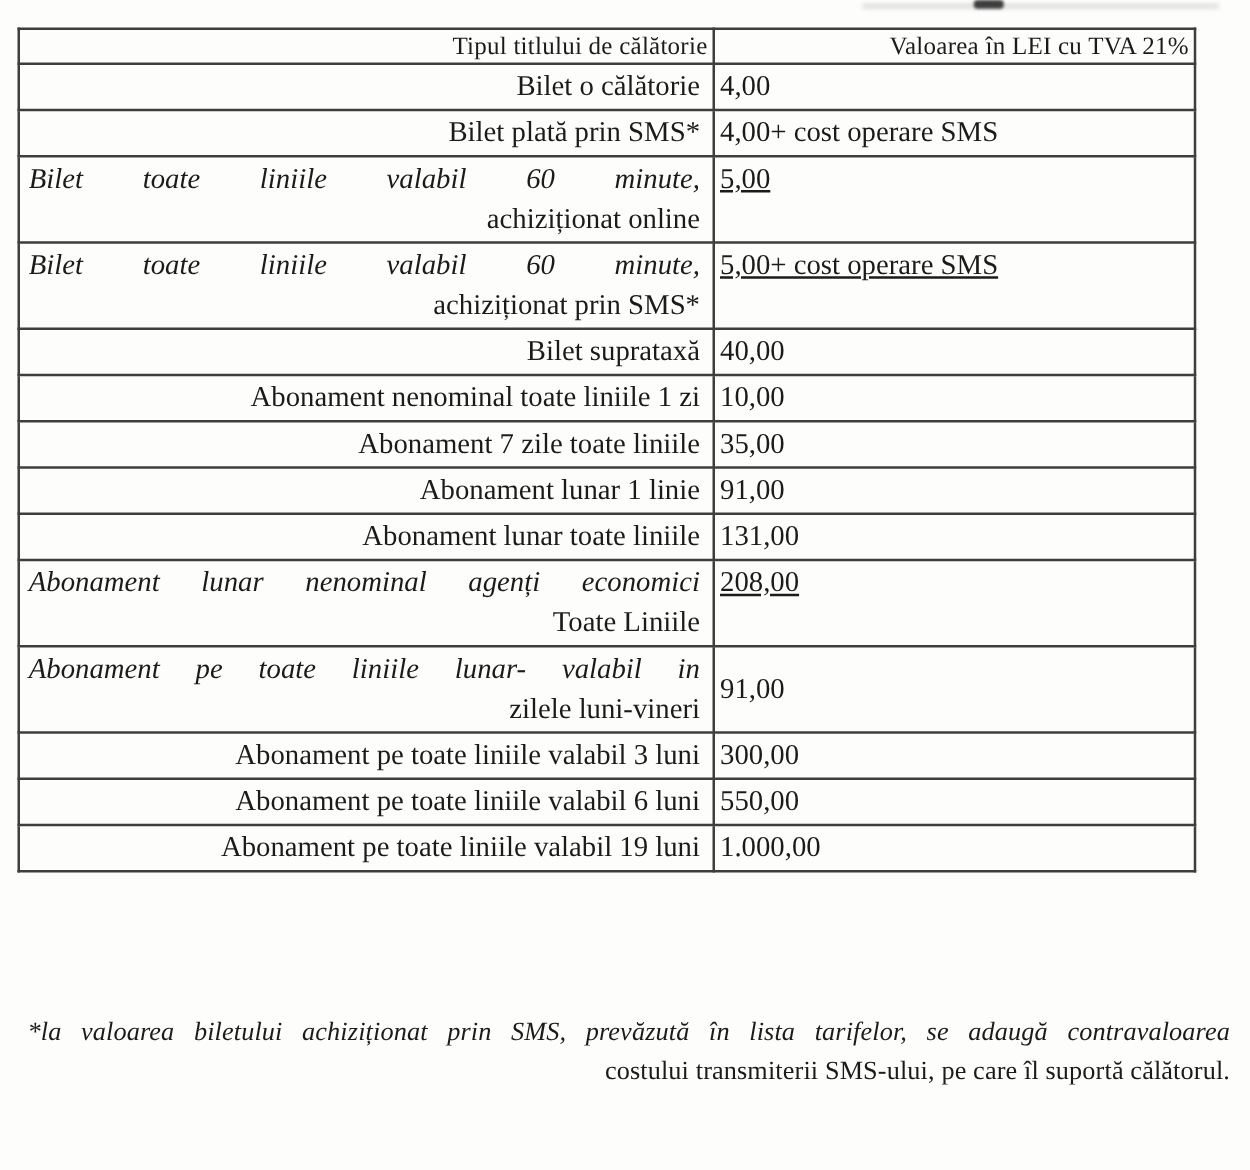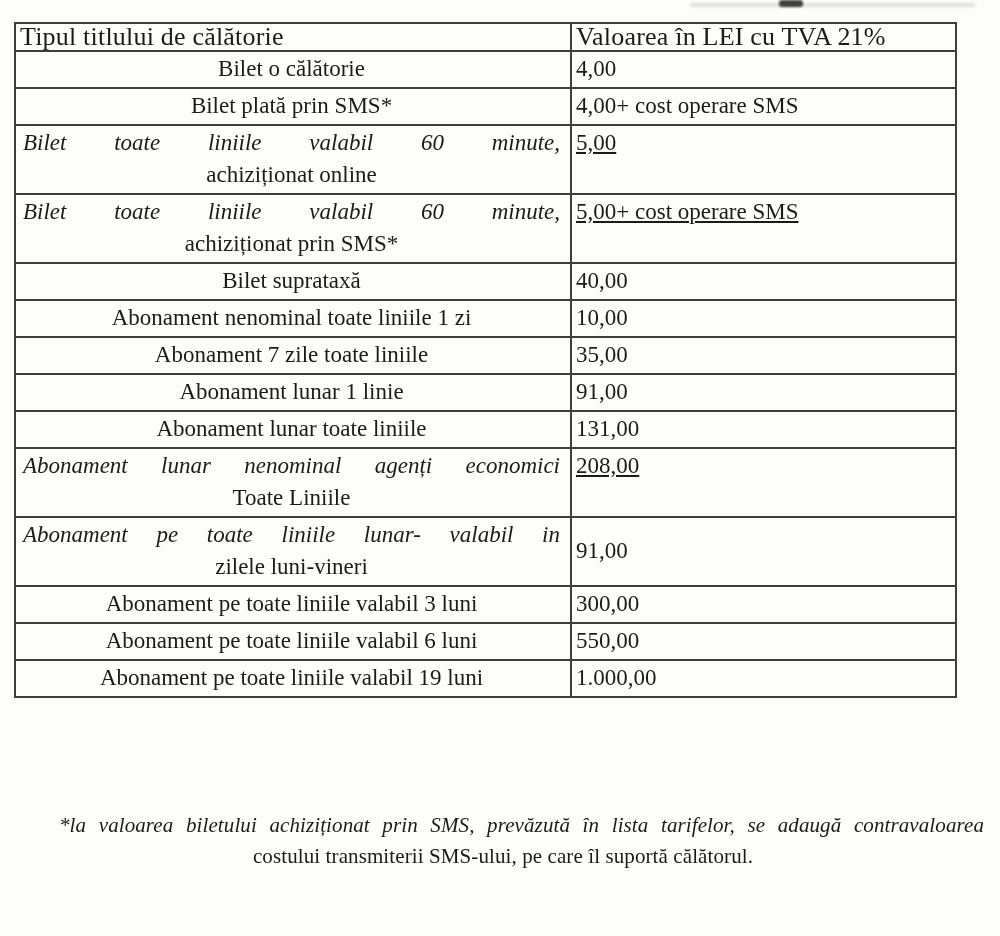--- a/index.html
+++ b/index.html
@@ -33,48 +33,48 @@
     width: 941px;
     border-collapse: collapse;
     table-layout: fixed;
   }
   col.col-type  { width: 556px; }
   col.col-value { width: 385px; }
 
   th, td { border: 2px solid var(--border); }
 
   th {
-    font-size: 26px; font-weight: 400;
+    font-size: 20px; font-weight: 400;
     line-height: 24px; padding: 1px 4px;
-    text-align: left; vertical-align: middle;
+    text-align: right; vertical-align: middle;
     letter-spacing: 0.2px;
   }
 
   td.type-cell {
     font-size: 23px; line-height: 32px;
     padding: 1px 10px 2px 7px;
     text-align: left; vertical-align: top;
   }
   td.value-cell {
     font-size: 23px; line-height: 32px;
     padding: 1px 4px 2px 4px;
     text-align: left; vertical-align: middle;
   }
   td.value-cell.v-top { vertical-align: top; text-decoration: underline; }
 
-  .line { text-align: center; }
+  .line { text-align: right; }
   .line.jline { text-align: justify; text-align-last: justify; font-style: italic; }
 
   .footnote {
     position: absolute; left: 22px; top: 810px;
     width: 962px;
     font-size: 21px; line-height: 31px;
     letter-spacing: 0.1px;
   }
-  .footnote .line.jline { text-align: justify; text-align-last: justify; margin-left: 37px; }
+  .footnote .line.jline { text-align: justify; text-align-last: justify; }
 </style>
 </head>
 <body>
 
 <div class="page">
   <div class="artifact-blob"></div>
   <div class="artifact-streak"></div>
 
   <table class="tariff-table">
     <colgroup>

